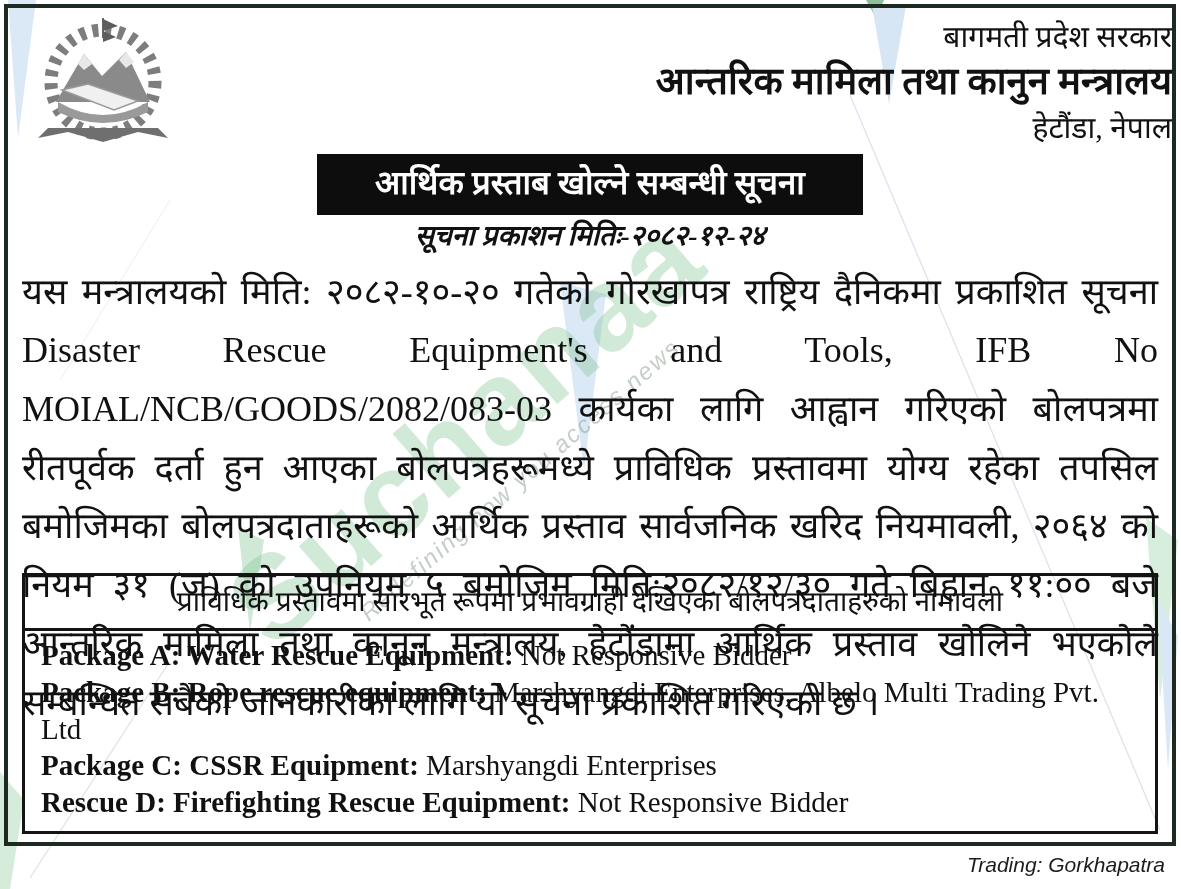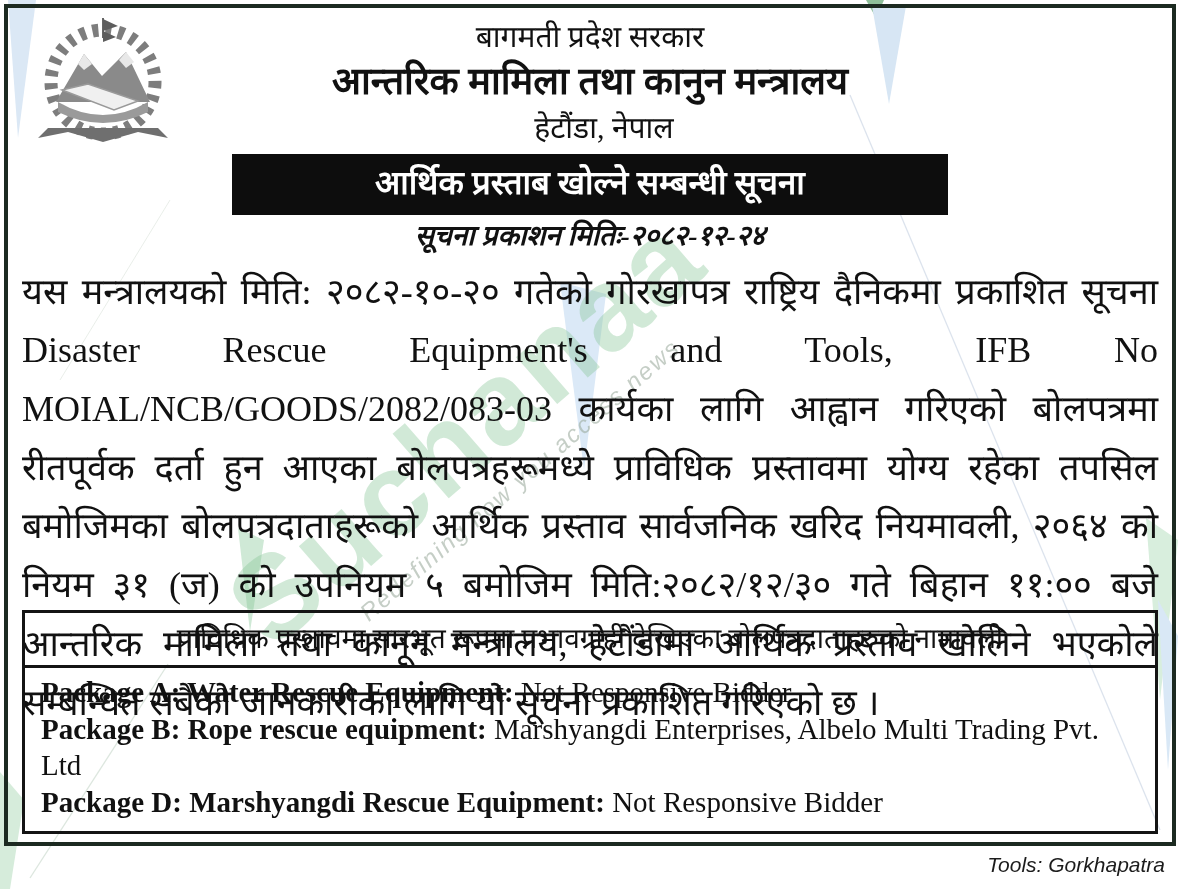--- a/index.html
+++ b/index.html
@@ -22,26 +22,26 @@
     font-family:"Liberation Sans","DejaVu Sans",sans-serif;
     font-style:italic; font-size:24px; letter-spacing:2px;
     color:rgba(150,165,152,0.55); white-space:nowrap;
   }
   
   .frame {
     position:absolute; left:4px; top:4px; width:1172px; height:842px;
     border:4px solid #1c2a21; box-sizing:border-box; z-index:2; overflow:hidden;
   }
   .emblem { position:absolute; left:24px; top:8px; width:142px; height:140px; }
-  .hdr { text-align:center; }
+  .hdr { text-align:right; }
   .gov-line   { margin-top:12px; font-size:30px; line-height:1.1; }
   .ministry-line { margin-top:8px; font-size:38px; font-weight:bold; line-height:1.1; }
   .loc-line   { margin-top:8px; font-size:30px; line-height:1.1;padding-left:28px; }
   .banner {
-    margin:10px auto 0; width:716px; background:#0d0d0d; color:#ffffff;
+    margin:10px auto 0; width:546px; background:#0d0d0d; color:#ffffff;
     text-align:center; font-size:33px; font-weight:bold; padding:5px 0 11px;
   }
   .pub-date {
     text-align:center; font-style:italic; font-weight:600; font-size:28px; 
   }
   .body-text {
     margin:10px 14px 0 14px; font-size:36px; line-height:1.63; text-align:justify;
   }
   .bidders-table {
     position:absolute; left:14px; right:14px; bottom:8px;
@@ -105,21 +105,22 @@
 
     <div class="pub-date">सूचना प्रकाशन मितिः-२०८२-१२-२४</div>
 
     <div class="body-text">यस मन्त्रालयको मिति: २०८२-१०-२० गतेको गोरखापत्र राष्ट्रिय दैनिकमा प्रकाशित सूचना Disaster Rescue Equipment's and Tools, IFB No MOIAL/NCB/GOODS/2082/083-03 कार्यका लागि आह्वान गरिएको बोलपत्रमा रीतपूर्वक दर्ता हुन आएका बोलपत्रहरूमध्ये प्राविधिक प्रस्तावमा योग्य रहेका तपसिल बमोजिमका बोलपत्रदाताहरूको आर्थिक प्रस्ताव सार्वजनिक खरिद नियमावली, २०६४ को नियम ३१ (ज) को उपनियम ५ बमोजिम मिति:२०८२/१२/३० गते बिहान ११:०० बजे आन्तरिक मामिला तथा कानून मन्त्रालय, हेटौंडामा आर्थिक प्रस्ताव खोलिने भएकोले सम्बन्धित सबैको जानकारीका लागि यो सूचना प्रकाशित गरिएको छ ।</div>
 
     <div class="bidders-table">
       <div class="bidders-title">प्राविधिक प्रस्तावमा सारभूत रूपमा प्रभावग्राही देखिएका बोलपत्रदाताहरुको नामावली</div>
       <div class="pkg-list">
         <div class="pkg-row"><span class="pkg-label">Package A: Water Rescue Equipment:</span> <span>Not Responsive Bidder</span></div>
         <div class="pkg-row"><span class="pkg-label">Package B: Rope rescue equipment:</span> <span>Marshyangdi Enterprises, Albelo Multi Trading Pvt. Ltd</span></div>
-        <div class="pkg-row"><span class="pkg-label">Package D: Marshyangdi Rescue Equipment:</span> <span>Not Responsive Bidder</span></div>
+        <div class="pkg-row"><span class="pkg-label">Package C: CSSR Equipment:</span> <span>Marshyangdi Enterprises</span></div>
+        <div class="pkg-row"><span class="pkg-label">Rescue D: Firefighting Rescue Equipment:</span> <span>Not Responsive Bidder</span></div>
       </div>
     </div>
 
   </div>
 
-  <div class="source-credit">Tools: Gorkhapatra</div>
+  <div class="source-credit">Trading: Gorkhapatra</div>
 
 </div>
 
 </body></html>

